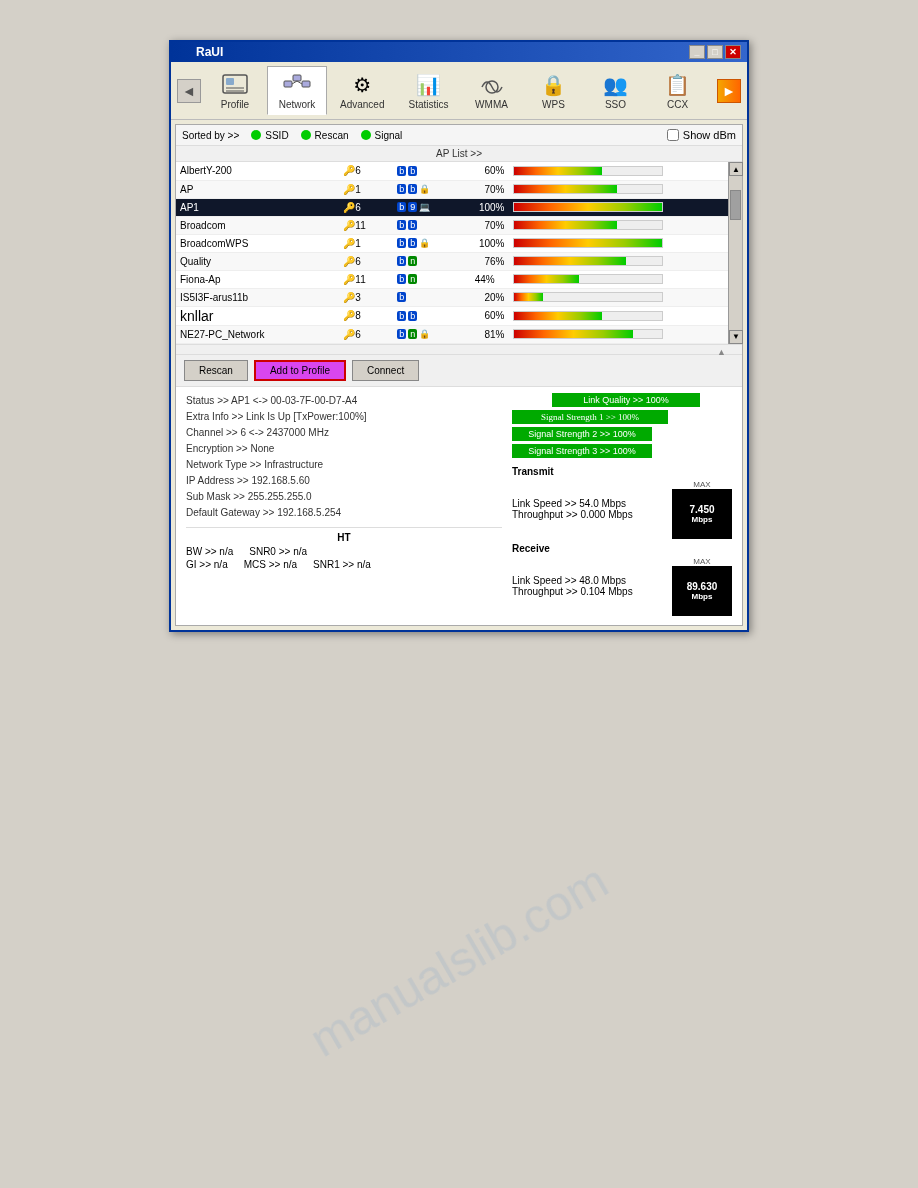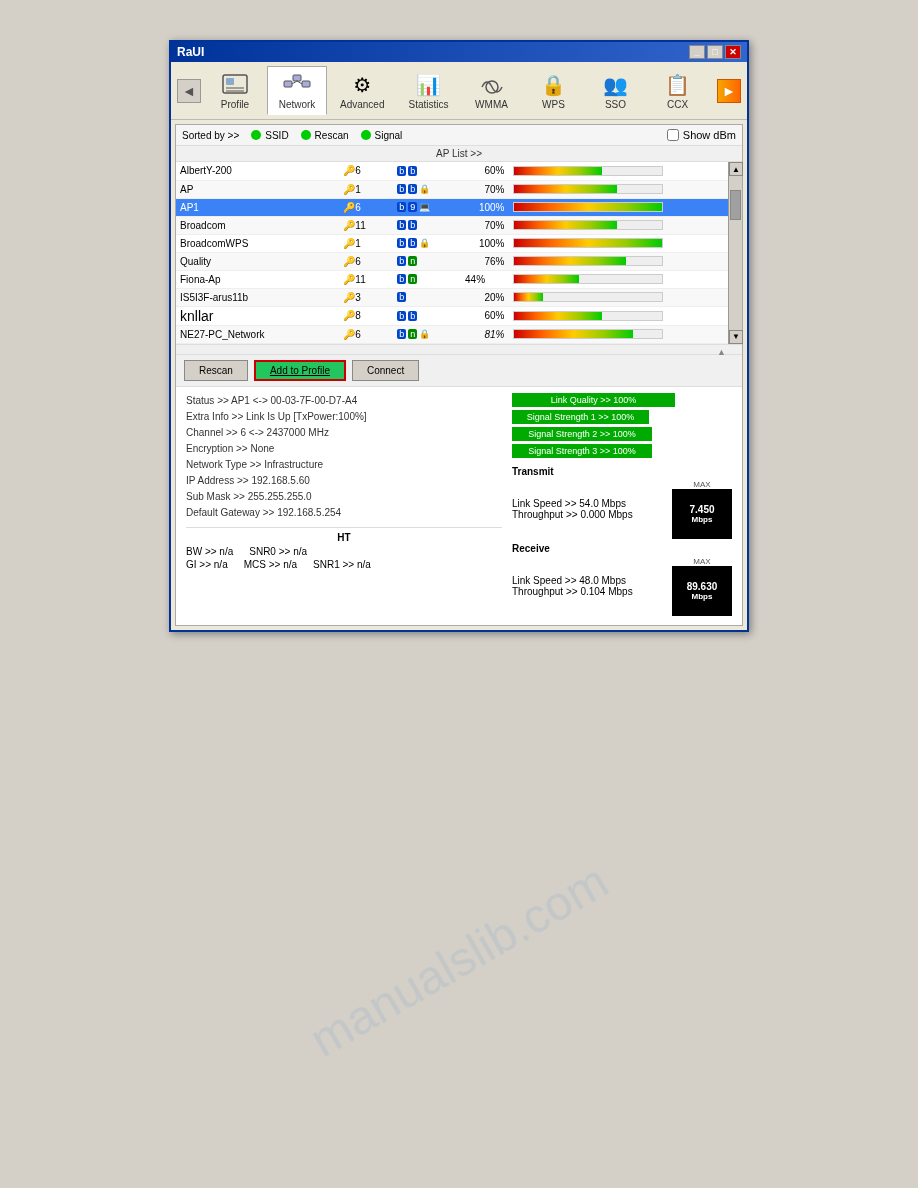--- a/index.html
+++ b/index.html
@@ -134,21 +134,21 @@
     }
     .ap-table {
       width: 100%;
       border-collapse: collapse;
     }
     .ap-table tr {
       height: 18px;
     }
     .ap-table tr:nth-child(even) { background: #f8f8f8; }
     .ap-table tr:nth-child(odd) { background: #ffffff; }
-    .ap-table tr.selected { background: #3b82f6; color: white; }
+    .ap-table tr.selected { background: #0f172a; color: white; }
     .ap-table td {
       padding: 1px 4px;
       font-size: 10px;
       border-bottom: 1px solid #eee;
       vertical-align: middle;
     }
     .ssid-col { width: 120px; }
     .ch-col { width: 40px; }
     .enc-col { width: 50px; }
     .pct-col { width: 35px; }
@@ -184,22 +184,21 @@
     .btn {
       padding: 3px 14px;
       background: #d4d0c8;
       border: 1px solid #888;
       font-size: 10px;
       cursor: pointer;
       font-family: Tahoma, Arial, sans-serif;
     }
     .btn.highlight {
       border: 2px solid #cc0000;
-      background: #22c55e;
-      text-decoration: underline;
+      background: #d946ef;
     }
     .detail-area {
       padding: 6px 10px;
       background: white;
     }
     .detail-row {
       font-size: 10px;
       color: #333;
       line-height: 16px;
     }
@@ -313,21 +312,21 @@
       margin: 14px 1px 0;
       border: 1px solid #888;
     }
   </style>
 </head>
 <body>
 
 <div class="window">
 
   <div class="title-bar">
-    <div style="font-size:12px;">RaUI</div>
+    <div style="font-size:12px;margin-left:19px;">RaUI</div>
     <div class="title-bar-controls">
       <div class="title-btn">_</div>
       <div class="title-btn">□</div>
       <div class="title-btn close">✕</div>
     </div>
   </div>
 
   <div class="toolbar">
     <div class="nav-btn">◄</div>
     <div class="tool-items">
@@ -516,21 +515,21 @@
               </tr>
               <tr>
                 <td class="ssid-col" style="font-size: 10px;">Fiona-Ap</td>
                 <td class="ch-col" style="font-size: 10px;"><span style="color:#cc6600">🔑</span>11</td>
                 <td class="enc-col" style="font-size: 10px;">
                   <div style="display: flex; gap: 2px; align-items: center;">
                     <span style="background: rgb(0, 68, 204); color: white; padding: 0px 2px; font-size: 9px; border-radius: 2px;">b</span>
                     <span style="background: rgb(0, 136, 0); color: white; padding: 0px 2px; font-size: 9px; border-radius: 2px;">n</span>
                   </div>
                 </td>
-                <td class="pct-col" style="font-size: 10px; text-align: left;">44%</td>
+                <td class="pct-col" style="font-size: 10px; text-align: center;">44%</td>
                 <td class="bar-col" style="padding-right: 18px;">
                   <div class="signal-bar-container">
                     <div class="signal-bar" style="width: 44%;"></div>
                   </div>
                 </td>
               </tr>
               <tr>
                 <td class="ssid-col" style="font-size: 10px;">IS5I3F-arus11b</td>
                 <td class="ch-col" style="font-size: 10px;"><span style="color:#cc6600">🔑</span>3</td>
                 <td class="enc-col" style="font-size: 10px;">
@@ -564,21 +563,21 @@
               <tr>
                 <td class="ssid-col" style="font-size: 10px;">NE27-PC_Network</td>
                 <td class="ch-col" style="font-size: 10px;"><span style="color:#cc6600">🔑</span>6</td>
                 <td class="enc-col" style="font-size: 10px;">
                   <div style="display: flex; gap: 2px; align-items: center;">
                     <span style="background: rgb(0, 68, 204); color: white; padding: 0px 2px; font-size: 9px; border-radius: 2px;">b</span>
                     <span style="background: rgb(0, 136, 0); color: white; padding: 0px 2px; font-size: 9px; border-radius: 2px;">n</span>
                     <span style="font-size: 9px;">🔒</span>
                   </div>
                 </td>
-                <td class="pct-col" style="font-size: 10px; text-align: right; font-style: italic;">81%</td>
+                <td class="pct-col" style="font-size: 10px; text-align: right;">81%</td>
                 <td class="bar-col" style="padding-right: 18px;">
                   <div class="signal-bar-container">
                     <div class="signal-bar" style="width: 81%;"></div>
                   </div>
                 </td>
               </tr>
             </tbody>
         </table>
       </div>
       <div class="scroll-track">
@@ -620,24 +619,24 @@
               <span>GI &gt;&gt; n/a</span>
               <span>MCS &gt;&gt; n/a</span>
               <span>SNR1 &gt;&gt; n/a</span>
             </div>
           </div>
         </div>
         <div class="detail-right">
 
           <div class="quality-bars" id="quality-bars">
               <div class="quality-bar-row">
-                <div class="quality-bar-label" style="width: 163px;">Link Quality &gt;&gt; 100%</div>
+                <div class="quality-bar-label" style="width: 148px; margin-left: 40px;">Link Quality &gt;&gt; 100%</div>
               </div>
               <div class="quality-bar-row">
-                <div class="quality-bar-label" style="width: 137px;">Signal Strength 1 &gt;&gt; 100%</div>
+                <div class="quality-bar-label" style="width: 156px; font-family: Liberation Serif, serif;">Signal Strength 1 &gt;&gt; 100%</div>
               </div>
               <div class="quality-bar-row">
                 <div class="quality-bar-label" style="width: 140px;">Signal Strength 2 &gt;&gt; 100%</div>
               </div>
               <div class="quality-bar-row">
                 <div class="quality-bar-label" style="width: 140px;">Signal Strength 3 &gt;&gt; 100%</div>
               </div>
             </div>
 
           <div class="tx-rx-section">

